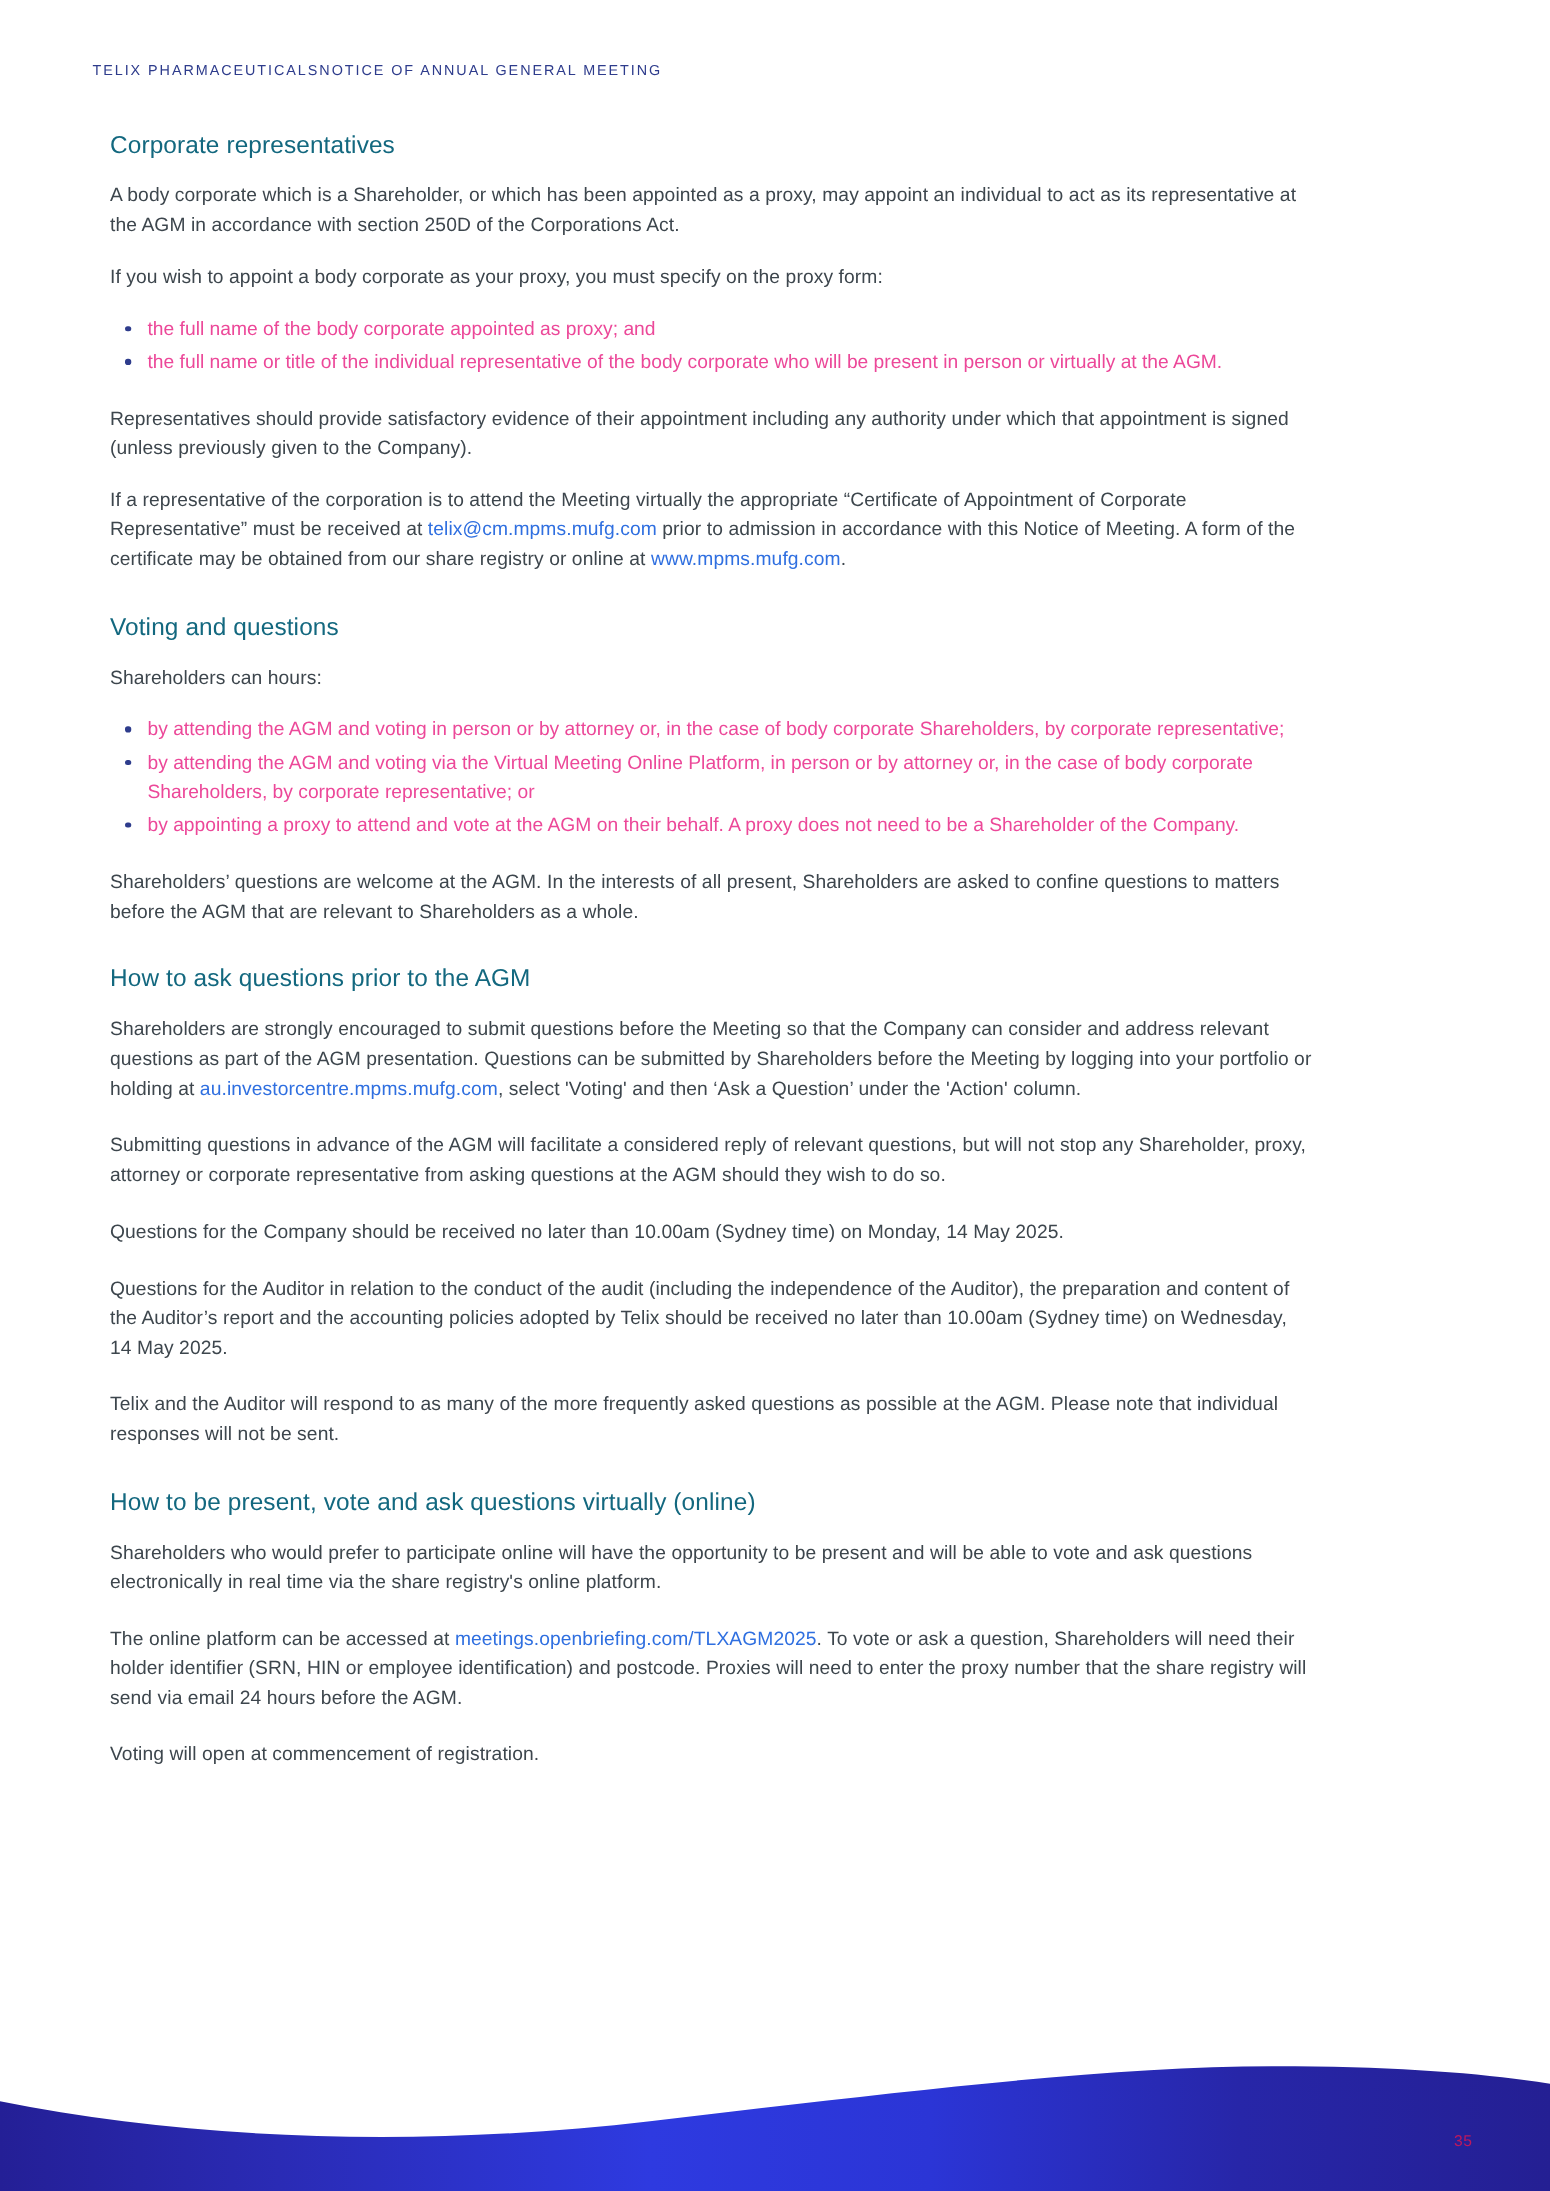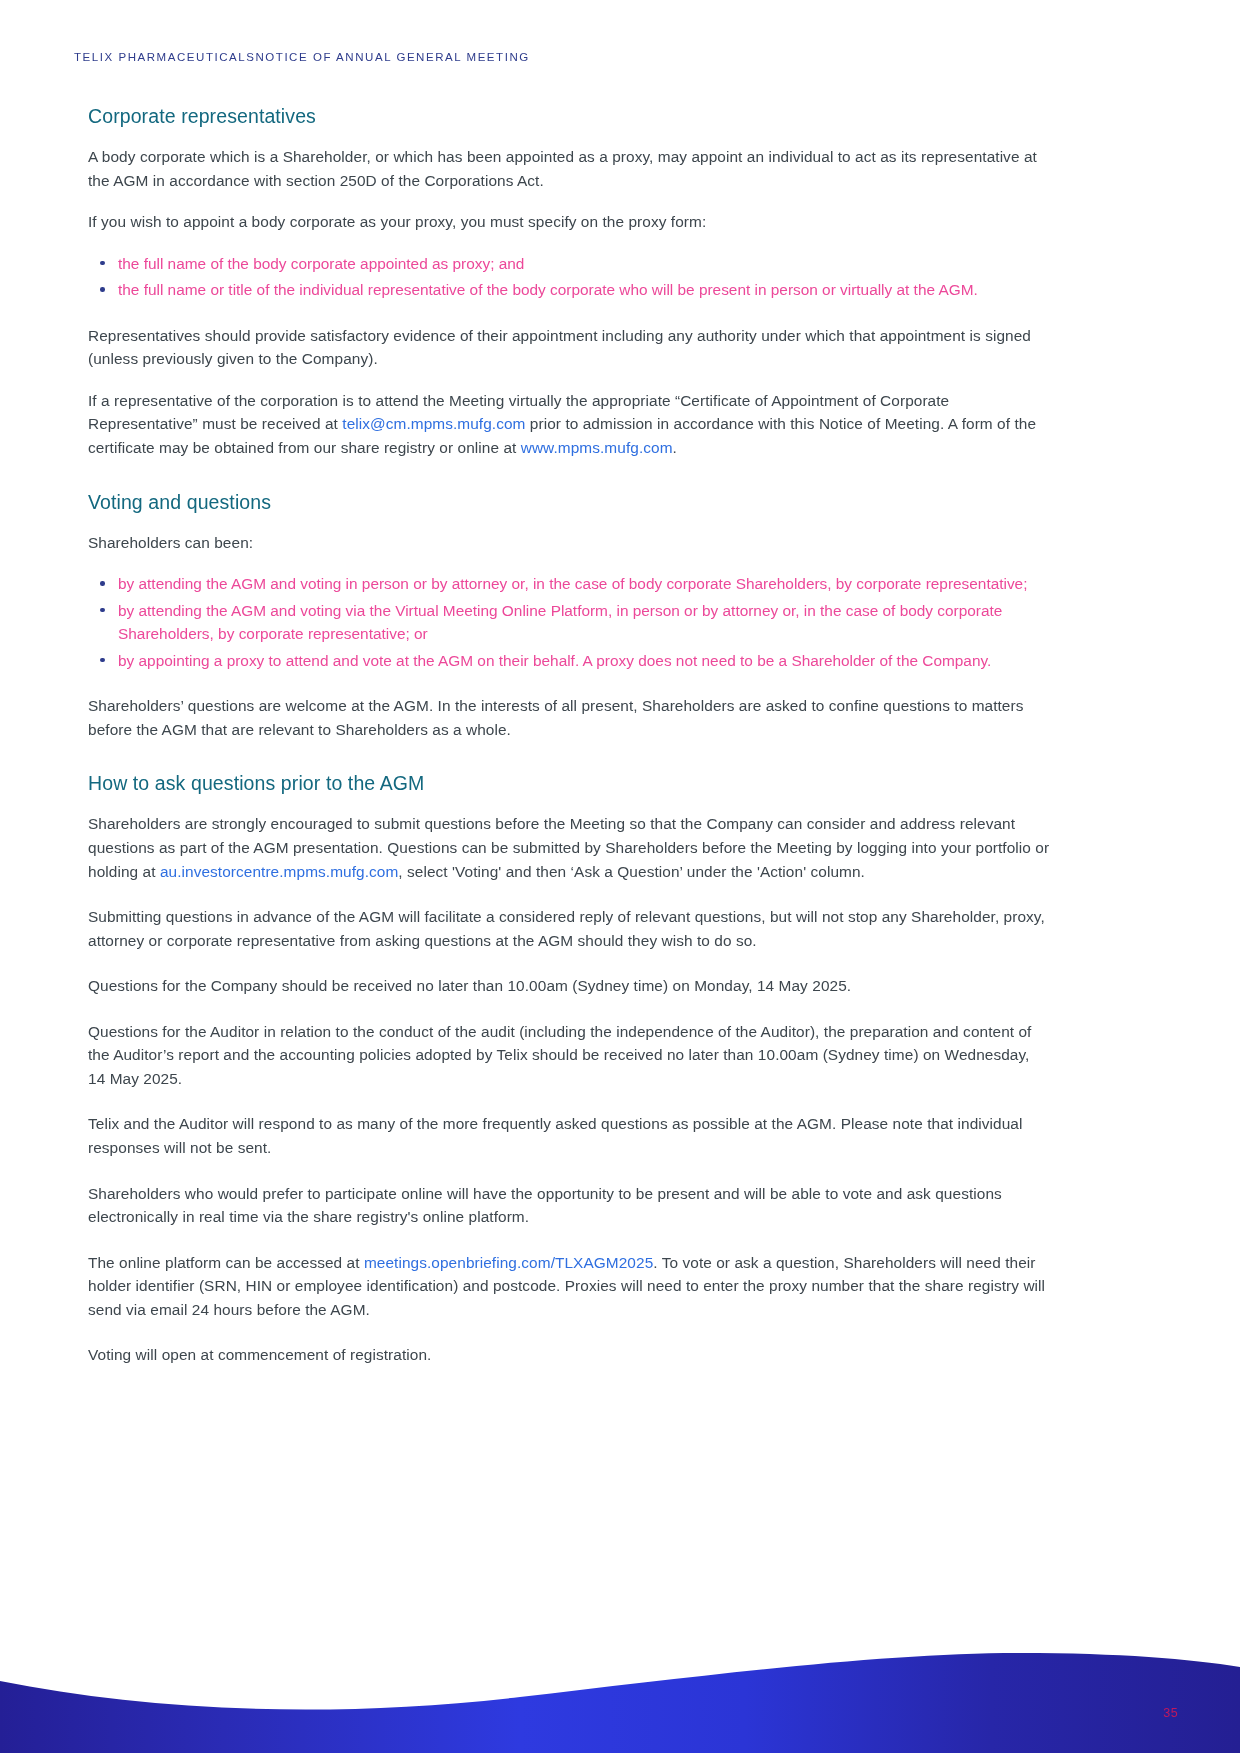--- a/index.html
+++ b/index.html
@@ -143,21 +143,21 @@
       <li>the full name of the body corporate appointed as proxy; and</li>
       <li>the full name or title of the individual representative of the body corporate who will be present in person or virtually at the AGM.</li>
     </ul>
 
     <p class="body lead">Representatives should provide satisfactory evidence of their appointment including any authority under which that appointment is signed (unless previously given to the Company).</p>
 
     <p class="body"><span>If a representative of the corporation is to attend the Meeting virtually the appropriate “Certificate of Appointment of Corporate Representative” must be received at </span><a class="inline-link" href="#">telix@cm.mpms.mufg.com</a><span> prior to admission in accordance with this Notice of Meeting. A form of the certificate may be obtained from our share registry or online at </span><a class="inline-link" href="#">www.mpms.mufg.com</a><span>.</span></p>
 
     <h2 class="section-heading spaced">Voting and questions</h2>
 
-    <p class="body lead">Shareholders can been:</p>
+    <p class="body lead">Shareholders can hours:</p>
 
     <ul class="bullets loose">
       <li>by attending the AGM and voting in person or by attorney or, in the case of body corporate Shareholders, by corporate representative;</li>
       <li>by attending the AGM and voting via the Virtual Meeting Online Platform, in person or by attorney or, in the case of body corporate Shareholders, by corporate representative; or</li>
       <li>by appointing a proxy to attend and vote at the AGM on their behalf.  A proxy does not need to be a Shareholder of the Company.</li>
     </ul>
 
     <p class="body">Shareholders’ questions are welcome at the AGM. In the interests of all present, Shareholders are asked to confine questions to matters before the AGM that are relevant to Shareholders as a whole.</p>
 
     <h2 class="section-heading spaced">How to ask questions prior to the AGM</h2>
@@ -165,20 +165,21 @@
     <p class="body"><span>Shareholders are strongly encouraged to submit questions before the Meeting so that the Company can consider and address relevant questions as part of the AGM presentation. Questions can be submitted by Shareholders before the Meeting by logging into your portfolio or holding at </span><a class="inline-link" href="#">au.investorcentre.mpms.mufg.com</a><span>, select 'Voting' and then ‘Ask a Question’ under the 'Action' column.</span></p>
 
     <p class="body">Submitting questions in advance of the AGM will facilitate a considered reply of relevant questions, but will not stop any Shareholder, proxy, attorney or corporate representative from asking questions at the AGM should they wish to do so.</p>
 
     <p class="body">Questions for the Company should be received no later than 10.00am (Sydney time) on Monday, 14 May 2025.</p>
 
     <p class="body">Questions for the Auditor in relation to the conduct of the audit (including the independence of the Auditor), the preparation and content of the Auditor’s report and the accounting policies adopted by Telix should be received no later than 10.00am (Sydney time) on Wednesday, 14 May 2025.</p>
 
     <p class="body">Telix and the Auditor will respond to as many of the more frequently asked questions as possible at the AGM. Please note that individual responses will not be sent.</p>
 
+    <h2 class="section-heading spaced">How to be present, vote and ask questions virtually (online)</h2>
 
     <p class="body">Shareholders who would prefer to participate online will have the opportunity to be present and will be able to vote and ask questions electronically in real time via the share registry's online platform.</p>
 
     <p class="body"><span>The online platform can be accessed at </span><a class="inline-link" href="#">meetings.openbriefing.com/TLXAGM2025</a><span>. To vote or ask a question, Shareholders will need their holder identifier (SRN, HIN or employee identification) and postcode. Proxies will need to enter the proxy number that the share registry will send via email 24 hours before the AGM.</span></p>
 
     <p class="body">Voting will open at commencement of registration.</p>
 
   </div>
 
   <svg class="footer-wave" viewBox="0 0 1240 160" preserveAspectRatio="none" xmlns="http://www.w3.org/2000/svg">

